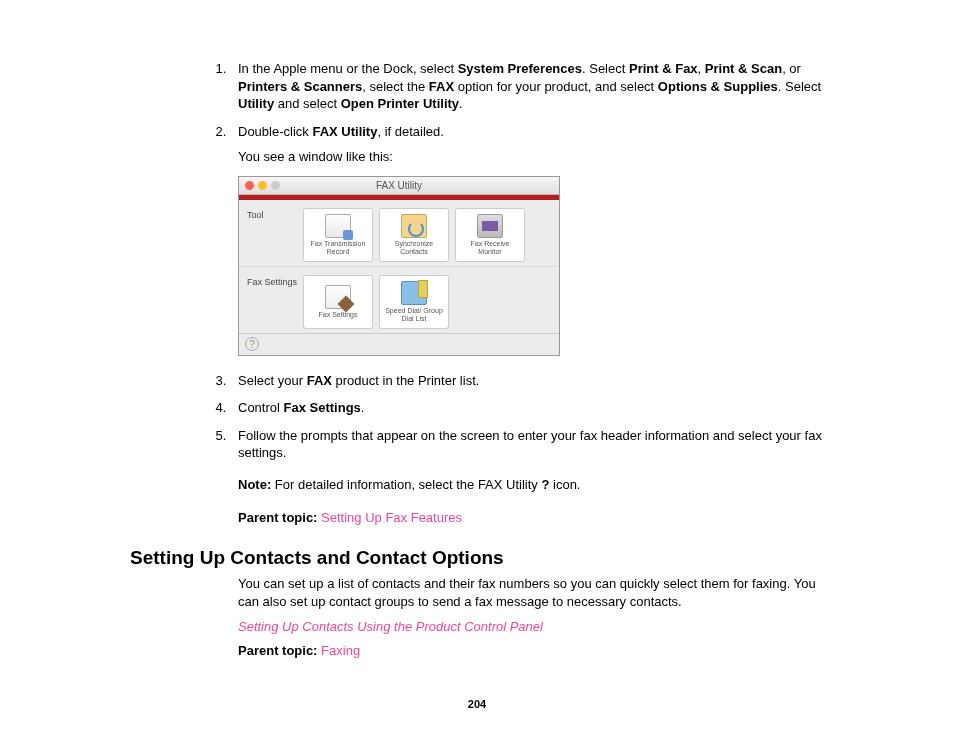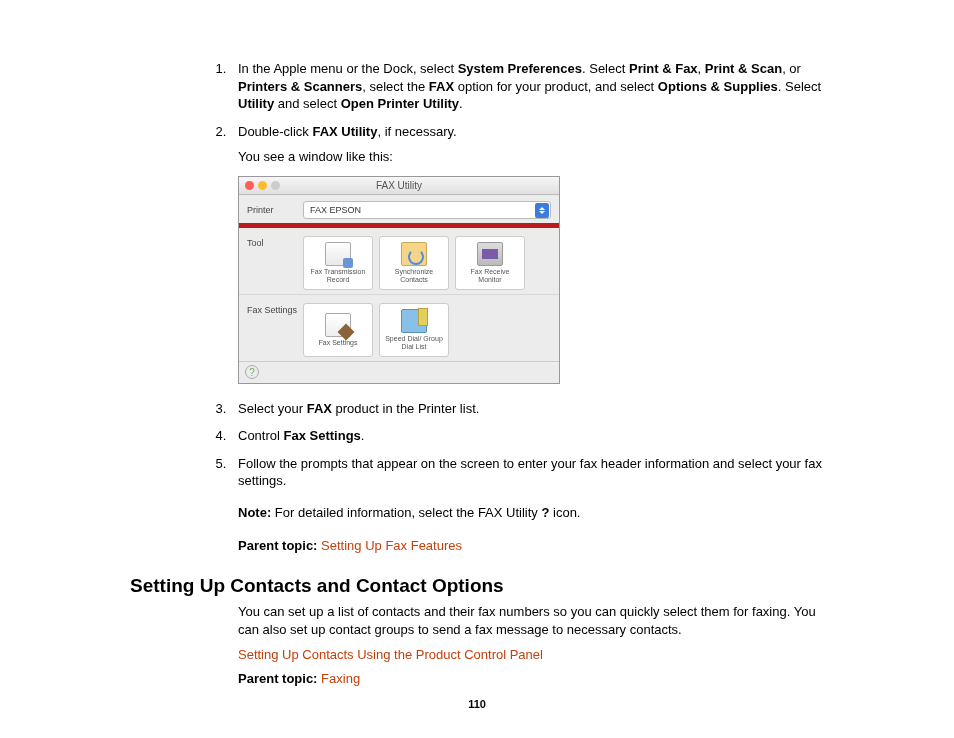--- a/index.html
+++ b/index.html
@@ -10,21 +10,21 @@
     background: #fff;
     width: 954px;
     height: 738px;
     padding: 60px 130px 40px 130px;
     position: relative;
   }
   ol { list-style-position: outside; padding-left: 100px; }
   ol > li { margin-bottom: 10px; padding-left: 8px; line-height: 1.35; }
   .indent { margin-left: 108px; margin-bottom: 6px; line-height: 1.35; }
   .sub-indent { margin-left: 0; margin-top: 8px; }
-  a, .link { color: #c2410c; text-decoration: none; }
+  a, .link { color: #ec4899; text-decoration: none; }
   .bold { font-weight: bold; }
   h2 { font-size: 19px; font-weight: bold; margin-top: 20px; margin-bottom: 6px; }
   .page-num { position: absolute; bottom: 28px; left: 0; right: 0; text-align: center; font-size: 11px; font-weight: bold; }
 
   
   .mac-window {
     width: 322px;
     margin: 10px 0 16px 108px;
     border: 1px solid #999;
     background: #ececec;
@@ -87,42 +87,35 @@
   .ic-speed::after{content:"";position:absolute;right:-2px;top:-2px;width:8px;height:16px;background:#e2d05a;border:1px solid #b8a13a;}
 </style>
 </head>
 <body>
 
 <ol start="1">
   <li>
     <span>In the Apple menu or the Dock, select </span><span class="bold">System Preferences</span><span>. Select </span><span class="bold">Print &amp; Fax</span><span>, </span><span class="bold">Print &amp; Scan</span><span>, or </span><span class="bold">Printers &amp; Scanners</span><span>, select the </span><span class="bold">FAX</span><span> option for your product, and select </span><span class="bold">Options &amp; Supplies</span><span>. Select </span><span class="bold">Utility</span><span> and select </span><span class="bold">Open Printer Utility</span><span>.</span>
   </li>
   <li>
-    <span>Double-click </span><span class="bold">FAX Utility</span><span>, if necessary.</span>
+    <span>Double-click </span><span class="bold">FAX Utility</span><span>, if detailed.</span>
     <div class="sub-indent">You see a window like this:</div>
   </li>
 </ol>
 
 <div class="mac-window">
   <div class="titlebar">
     <div class="traffic">
       <span class="tl red"></span>
       <span class="tl yel"></span>
       <span class="tl grn"></span>
     </div>
     <span>FAX Utility</span>
   </div>
   <div class="wcontent">
-    <div class="wrow">
-      <div class="wlabel">Printer</div>
-      <div class="dropdown">
-        <span>FAX EPSON</span>
-        <span class="dd-arrow"></span>
-      </div>
-    </div>
     <div class="wrow" style="border-top:5px solid #b91c1c;">
       <div class="wlabel">Tool</div>
       <div class="iconset">
         <div class="iconbtn">
           <div class="ic ic-doc"></div>
           <div class="lbl">Fax Transmission Record</div>
         </div>
         <div class="iconbtn">
           <div class="ic ic-sync"></div>
           <div class="lbl">Synchronize Contacts</div>
@@ -168,21 +161,21 @@
   <span class="bold">Note:</span><span> For detailed information, select the FAX Utility </span><span class="bold">?</span><span> icon.</span>
 </p>
 
 <p class="indent" style="margin-top:16px;">
   <span class="bold">Parent topic:</span>
   <a href="#" class="link">Setting Up Fax Features</a>
 </p>
 
 <h2>Setting Up Contacts and Contact Options</h2>
 <p class="indent">You can set up a list of contacts and their fax numbers so you can quickly select them for faxing. You can also set up contact groups to send a fax message to necessary contacts.</p>
-<p class="indent" style="margin-top:8px;">
+<p class="indent" style="margin-top:8px;font-style:italic;">
   <a href="#" class="link">Setting Up Contacts Using the Product Control Panel</a>
 </p>
 <p class="indent" style="margin-top:6px;">
   <span class="bold">Parent topic:</span>
   <a href="#" class="link">Faxing</a>
 </p>
 
-<div class="page-num">110</div>
+<div class="page-num">204</div>
 
 </body></html>

